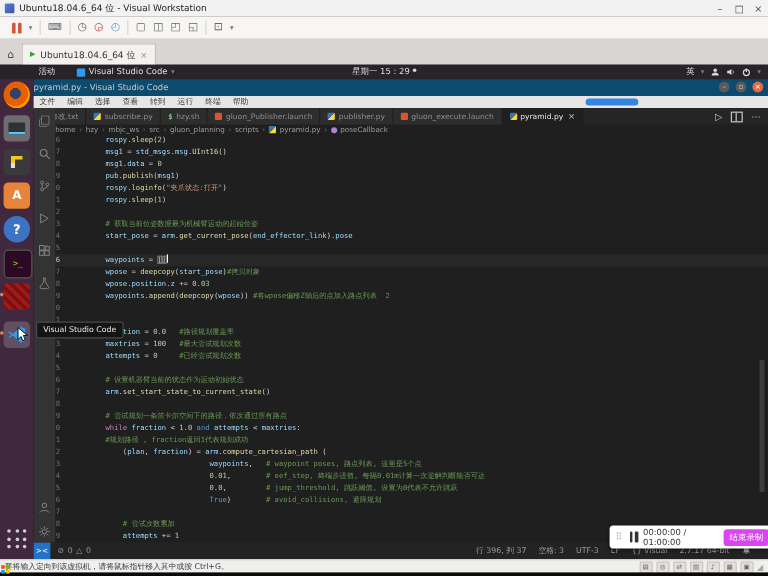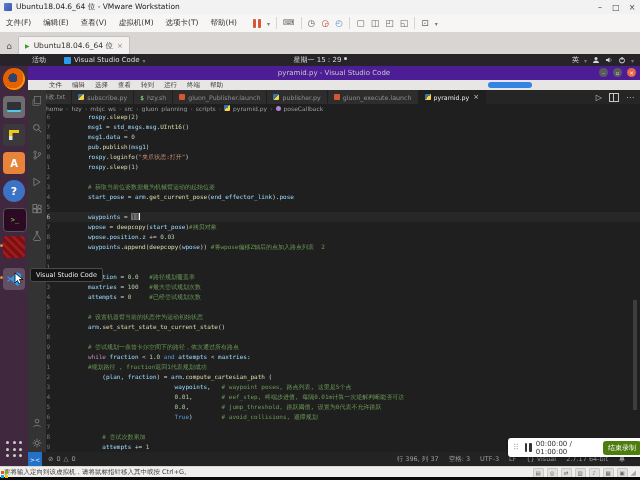--- a/index.html
+++ b/index.html
@@ -54,26 +54,26 @@
   #ic-terminal{background:#2d0a24;border:1px solid #555;}
   #ic-terminal span{color:#8ae234;font-size:7px;font-family:"DejaVu Sans Mono",monospace;}
   #ic-redapp{background:repeating-linear-gradient(45deg,#7a1010 0 3px,#9e1b1b 3px 6px);}
   #ic-vscode{background:rgba(255,255,255,0.18);}
   #ic-vscode svg{display:block;}
   #show-apps{position:absolute;left:5px;bottom:6px;width:18px;height:18px;display:grid;grid-template-columns:repeat(3,1fr);gap:2px;padding:1px;}
   #show-apps i{width:3px;height:3px;background:#cfcfcf;border-radius:50%;}
 
   
   #vscode{left:28px;top:66px;width:612px;height:400px;background:#1f1f1f;}
-  #vsc-titlebar{left:28px;top:66px;width:612px;height:14px;background:#4c1d95;display:flex;align-items:center;justify-content:center;color:#c8c8c8;font-size:7px;}
+  #vsc-titlebar{left:28px;top:66px;width:612px;height:14px;background:#0c4a6e;display:flex;align-items:center;color:#c8c8c8;font-size:7px;}
   #vsc-controls{position:absolute;right:4px;top:2px;display:flex;gap:5px;align-items:center;}
   .ybtn{width:9px;height:9px;border-radius:50%;background:#5b5b5d;color:#ccc;font-size:6px;display:flex;align-items:center;justify-content:center;}
   .ybtn.close{background:#e66842;color:#fff;}
   #vsc-menubar{left:28px;top:80px;width:612px;height:10px;background:#e8e6e4;display:flex;align-items:center;border-bottom:1px solid #cfccc9;}
-  #vsc-menu{display:flex;margin-left:16px;font-size:6.5px;color:#3a3a3a;}
+  #vsc-menu{display:flex;font-size:6.5px;color:#3a3a3a;}
   #vsc-menu span{padding:0 5px;}
   #menubar-accent{position:absolute;left:460px;top:2px;width:44px;height:6px;border-radius:3px;background:#3584e4;}
   #vsc-tabbar{left:28px;top:90px;width:612px;height:14px;background:#252526;display:flex;align-items:stretch;}
   .tab{display:flex;align-items:center;gap:3px;padding:0 6px;font-size:6.3px;color:#8f8f8f;background:#2d2d2d;border-right:1px solid #1f1f1f;white-space:nowrap;}
   .tab.active{background:#1f1f1f;color:#e6e6e6;}
   .tab .x{color:#cfcfcf;font-size:7px;margin-left:1px;}
   .fi{display:inline-block;width:6px;height:6px;border-radius:1px;flex:none;}
   .fi-py{background:linear-gradient(135deg,#3a76a8 50%,#ffd43b 50%);}
   .fi-launch{background:#d65532;}
   .fi-sh{background:none;color:#89d185;font:bold 6px "DejaVu Sans Mono",monospace;width:auto;height:auto;}
@@ -108,21 +108,21 @@
   
   #dock-tooltip{left:30px;top:268px;background:#141414;border:1px solid #4a4a4a;border-radius:2px;color:#e8e8e8;font-size:6.5px;padding:2px 5px;z-index:30;}
   #mouse-cursor{left:14px;top:270px;z-index:40;}
 
   
   #recorder{left:508px;top:438px;width:130px;height:19px;background:#fff;border-radius:3px;box-shadow:0 1px 3px rgba(0,0,0,0.5);display:flex;align-items:center;z-index:50;padding:0 3px;}
   #rec-drag{color:#b5b5b5;font-size:8px;margin:0 2px;}
   #rec-pause{display:inline-flex;gap:2px;margin:0 4px;}
   #rec-pause i{width:2.5px;height:9px;background:#333;border-radius:1px;}
   #rec-time{font-size:7px;color:#333;letter-spacing:0;}
-  #rec-stop{margin-left:5px;background:#4d7c0f;color:#fff;font-size:7px;border-radius:3px;padding:2px 5px;white-space:nowrap;}
+  #rec-stop{margin-left:5px;background:#d946ef;color:#fff;font-size:7px;border-radius:3px;padding:2px 5px;white-space:nowrap;}
 
   
   #vmw-statusbar{left:0;top:466px;width:640px;height:11px;background:#f0efee;display:flex;align-items:center;font-size:6.5px;color:#3a3a3a;border-top:1px solid #d8d6d4;}
   #vmw-hint{margin-left:4px;}
   #vmw-devices{margin-left:auto;display:flex;gap:3px;align-items:center;margin-right:4px;color:#777;font-size:7px;}
   .dev{width:9px;height:8px;background:#e2e0de;border:1px solid #c9c6c3;border-radius:1px;display:flex;align-items:center;justify-content:center;font-size:5.5px;color:#666;}
   #grip{color:#aaa;font-size:7px;}
   #black-strip{left:0;top:477px;width:640px;height:3px;background:#0a0a0a;}
   #win-flag{left:1px;top:471px;width:7px;height:7px;display:grid;grid-template-columns:1fr 1fr;gap:1px;z-index:60;}
   #win-flag i{background:#f25022;} #win-flag i:nth-child(2){background:#7fba00;}
@@ -133,37 +133,29 @@
   .act{position:absolute;left:2px;width:14px;height:14px;color:#858585;display:flex;align-items:center;justify-content:center;}
   .act svg{display:block;}
 </style>
 </head>
 <body>
 
 <div id="stage">
 
   <div class="abs" id="vmw-titlebar">
     <span id="vmw-appicon"></span>
-    <span>Ubuntu18.04.6_64 位 - VMware Workstation</span>
+    <span>Ubuntu18.04.6_64 位 - Visual Workstation</span>
     <span id="vmw-wincontrols">
       <span class="wbtn">–</span>
       <span class="wbtn">□</span>
       <span class="wbtn">×</span>
     </span>
   </div>
 
   <div class="abs" id="vmw-menubar">
-    <span id="vmw-menu">
-        <span>文件(F)</span>
-        <span>编辑(E)</span>
-        <span>查看(V)</span>
-        <span>虚拟机(M)</span>
-        <span>选项卡(T)</span>
-        <span>帮助(H)</span>
-      </span>
     <span id="vmw-tools">
       <span class="pausebars">
           <i></i>
           <i></i>
         </span>
       <span class="caret-d">▾</span>
       <span class="tsep"></span>
       <span class="tglyph" style="font-size:8px;">⌨</span>
       <span class="tsep"></span>
       <span class="tglyph">◷</span>

